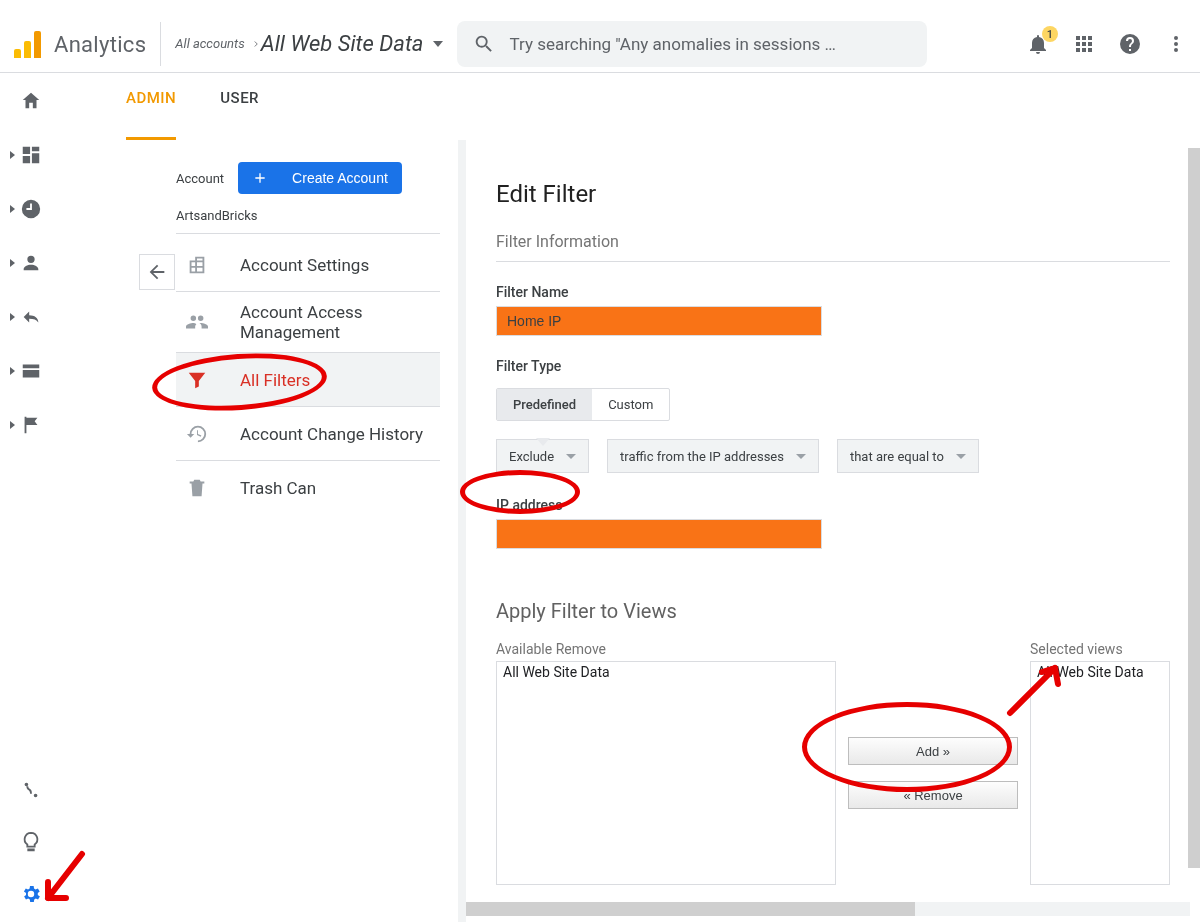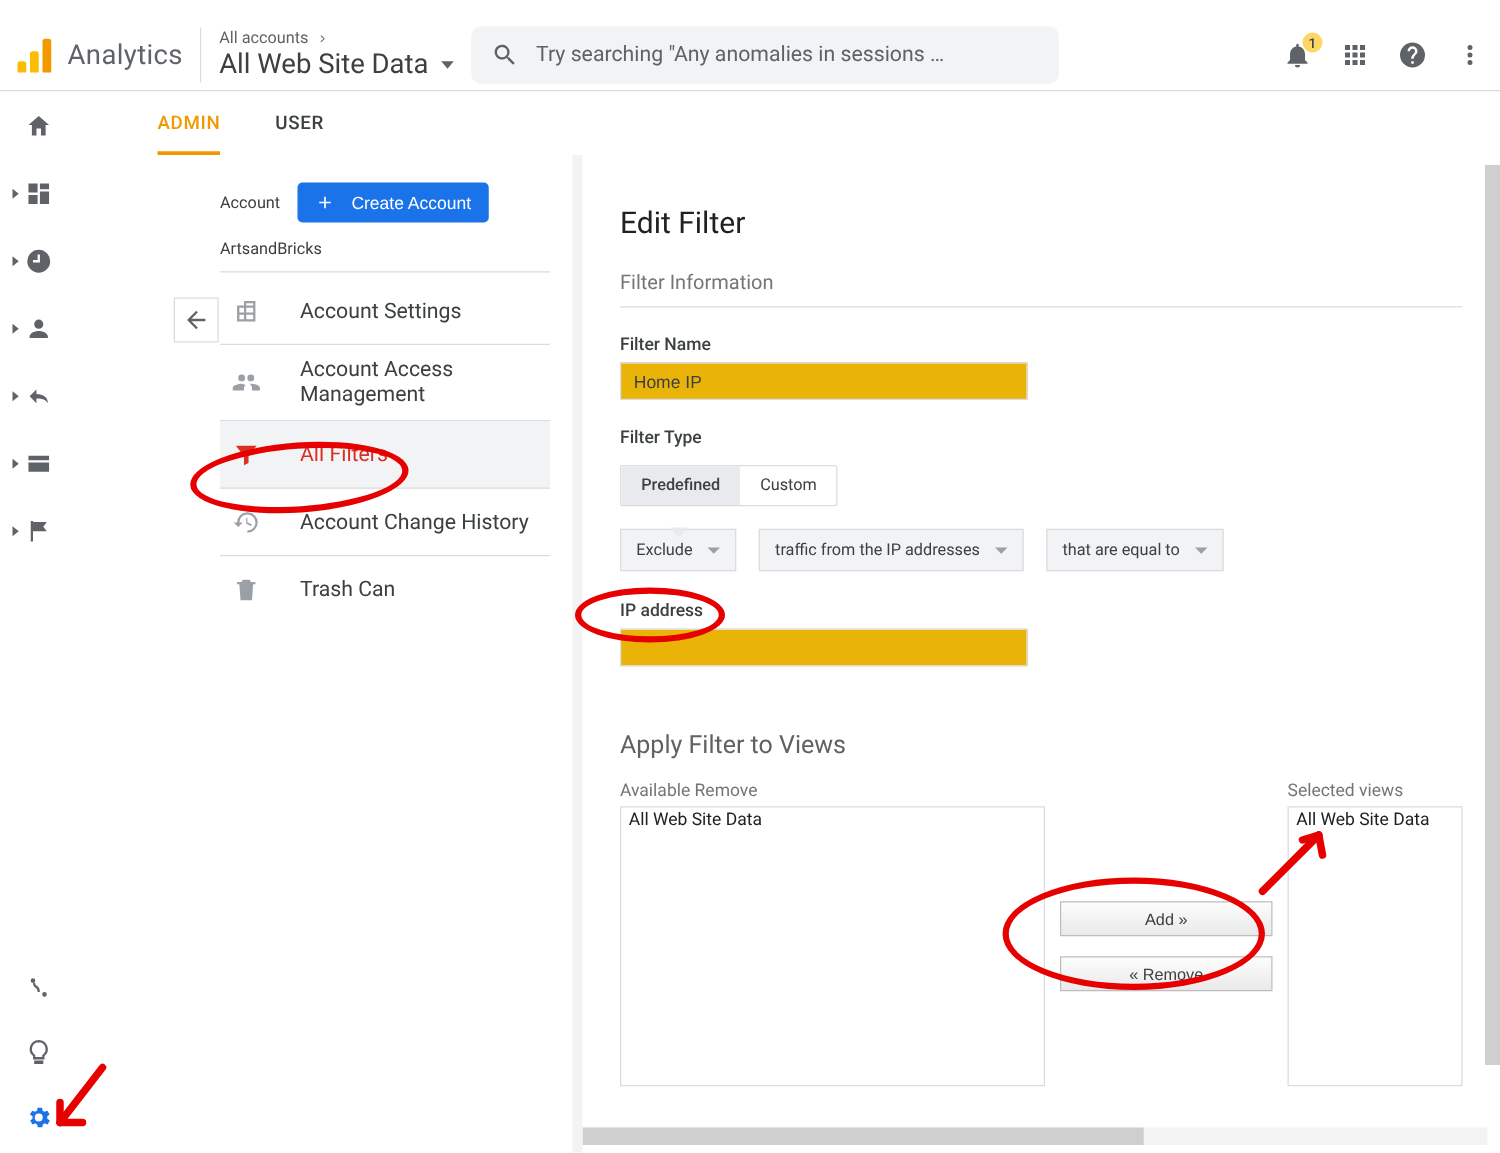--- a/index.html
+++ b/index.html
@@ -21,21 +21,21 @@
   
   .topbar{display:flex;align-items:center;height:72px;padding:16px 12px 0 14px;gap:14px;}
   .logo{display:flex;align-items:center;gap:12px;}
   .logo-mark{width:28px;height:28px;position:relative;}
   .logo-mark span{position:absolute;bottom:0;border-radius:2px 2px 0 0;}
   .logo-mark .b1{left:0;width:7px;height:9px;background:#fbbc04;}
   .logo-mark .b2{left:10px;width:7px;height:17px;background:#fbbc04;}
   .logo-mark .b3{left:20px;width:7px;height:27px;background:#f29900;}
   .brand{font-size:22px;color:#5f6368;font-weight:400;letter-spacing:.3px;}
   .divider-v{width:1px;height:44px;background:var(--border);}
-  .crumbs{display:flex;flex-direction:column;line-height:1.2;}
+  .crumbs{display:flex;line-height:1.2;font-style:italic;}
   .crumb-top{font-size:13px;color:var(--muted);display:flex;align-items:center;gap:6px;}
   .crumb-title{font-size:22px;color:#3c4043;display:flex;align-items:center;gap:10px;cursor:pointer;}
   .caret{width:0;height:0;border-left:5px solid transparent;border-right:5px solid transparent;border-top:6px solid #5f6368;}
   .search{flex:1;max-width:470px;height:46px;background:#f1f3f4;border-radius:8px;display:flex;align-items:center;padding:0 16px;gap:14px;color:#5f6368;}
   .search svg{width:22px;height:22px;fill:#5f6368;flex-shrink:0;}
   .search-text{font-size:17px;color:#5f6368;white-space:nowrap;overflow:hidden;text-overflow:ellipsis;}
   .top-icons{display:flex;align-items:center;gap:22px;margin-left:auto;}
   .top-icons .ico{width:24px;height:24px;display:flex;align-items:center;justify-content:center;position:relative;cursor:pointer;}
   .top-icons svg{fill:#5f6368;width:24px;height:24px;}
   .badge{position:absolute;top:-6px;right:-8px;background:#fdd663;color:#3c4043;font-size:11px;font-weight:500;border-radius:50%;width:16px;height:16px;display:flex;align-items:center;justify-content:center;}
@@ -45,53 +45,53 @@
   .rail{position:absolute;top:73px;left:0;width:62px;bottom:0;display:flex;flex-direction:column;align-items:center;padding-top:12px;gap:22px;}
   .rail .rico{width:40px;height:32px;display:flex;align-items:center;justify-content:center;cursor:pointer;color:#5f6368;position:relative;}
   .rail .rico svg{fill:#5f6368;width:22px;height:22px;}
   .rail .chev{position:absolute;left:-1px;width:0;height:0;border-top:4px solid transparent;border-bottom:4px solid transparent;border-left:5px solid #5f6368;}
   .rail-bottom{margin-top:auto;display:flex;flex-direction:column;align-items:center;gap:20px;padding-bottom:12px;}
   .rail-bottom .rico.active svg{fill:var(--blue);}
 
   
   .stage{position:absolute;top:73px;left:98px;right:0;bottom:0;display:flex;flex-direction:column;}
   .tabs{display:flex;gap:44px;padding:16px 0 0 28px;font-size:15px;font-weight:500;letter-spacing:.5px;}
-  .tab{padding-bottom:14px;cursor:pointer;color:#3c4043;}
+  .tab{padding-bottom:30px;cursor:pointer;color:#3c4043;}
   .tab.active{color:var(--admin-underline);border-bottom:3px solid var(--admin-underline);}
   .tab-inactive{color:#3c4043;}
 
   
   .main{flex:1;display:flex;min-height:0;}
   .panel-left{width:360px;position:relative;padding:22px 18px 0 78px;border-right:0;}
   .panel-sep{width:8px;background:var(--panel);}
   .panel-right{flex:1;padding:24px 30px 0 30px;overflow:hidden;position:relative;}
 
   .back-btn{position:absolute;left:41px;top:114px;width:36px;height:36px;background:#fff;border:1px solid var(--border);display:flex;align-items:center;justify-content:center;cursor:pointer;color:#5f6368;}
   .back-btn svg{width:22px;height:22px;fill:#5f6368;}
 
   .acct-row{display:flex;align-items:center;gap:14px;margin-bottom:14px;}
   .acct-row .lbl{font-size:13px;color:#3c4043;}
-  .create-btn{background:var(--blue);color:#fff;font-size:14px;border:none;border-radius:4px;height:32px;padding:0 14px;display:flex;align-items:center;gap:13px;cursor:pointer;}
+  .create-btn{background:var(--blue);color:#fff;font-size:14px;border:none;border-radius:4px;height:32px;padding:0 14px;display:flex;align-items:center;gap:24px;cursor:pointer;}
   .create-btn svg{fill:#fff;width:16px;height:16px;}
   .acct-name{font-size:13px;color:#3c4043;margin-bottom:10px;}
   .acct-div{height:1px;background:var(--border);margin:0 0 4px 0;}
 
   .menu{display:flex;flex-direction:column;}
   .mi{display:flex;align-items:center;gap:32px;min-height:54px;padding:10px 12px 10px 10px;border-bottom:1px solid var(--border);cursor:pointer;color:#3c4043;font-size:17px;}
   .mi:last-child{border-bottom:none;}
   .mi svg{fill:#9aa0a6;width:22px;height:22px;flex-shrink:0;}
   .mi.sel{background:#f1f3f4;color:var(--red);}
   .mi.sel svg{fill:var(--red);}
 
   
   h1.page-title{font-size:24px;font-weight:400;color:#212121;margin:16px 0 24px 0;}
   .section-label{font-size:16px;color:#757575;font-weight:400;margin:0 0 10px 0;display:block;}
   .sec-group{border-top:1px solid var(--border);padding-top:12px;margin-top:2px;}
   .fld-label{font-size:14px;color:#3c4043;font-weight:500;margin:10px 0 6px 0;}
-  .text-input{width:326px;height:30px;border:1px solid var(--border);padding:4px 10px;font-size:14px;color:#3c4043;background:#eab308;}
+  .text-input{width:326px;height:30px;border:1px solid var(--border);padding:4px 10px;font-size:14px;color:#3c4043;background:#f97316;}
   .type-toggle{display:inline-flex;border:1px solid var(--border);border-radius:2px;margin-top:8px;margin-bottom:18px;overflow:hidden;}
   .type-toggle div{padding:8px 16px;font-size:13px;cursor:pointer;color:#3c4043;}
   .type-toggle .sel{background:#e8eaed;font-weight:500;}
   .toggle-wrap{position:relative;display:inline-block;}
   .toggle-tip{position:absolute;left:40px;bottom:-7px;width:0;height:0;border-left:7px solid transparent;border-right:7px solid transparent;border-top:8px solid #e8eaed;}
 
   .dropdowns{display:flex;gap:18px;margin-bottom:24px;}
   .dd{background:#f1f3f4;border:1px solid var(--border);height:34px;display:flex;align-items:center;padding:0 12px;gap:12px;font-size:13px;color:#3c4043;cursor:pointer;}
   .dd .tri{width:0;height:0;border-left:5px solid transparent;border-right:5px solid transparent;border-top:5px solid #9aa0a6;}
 

